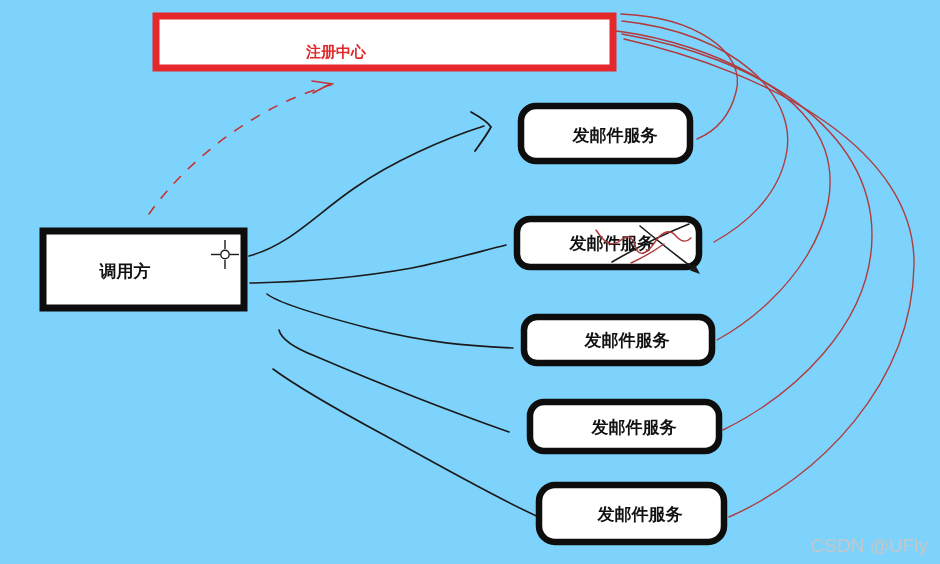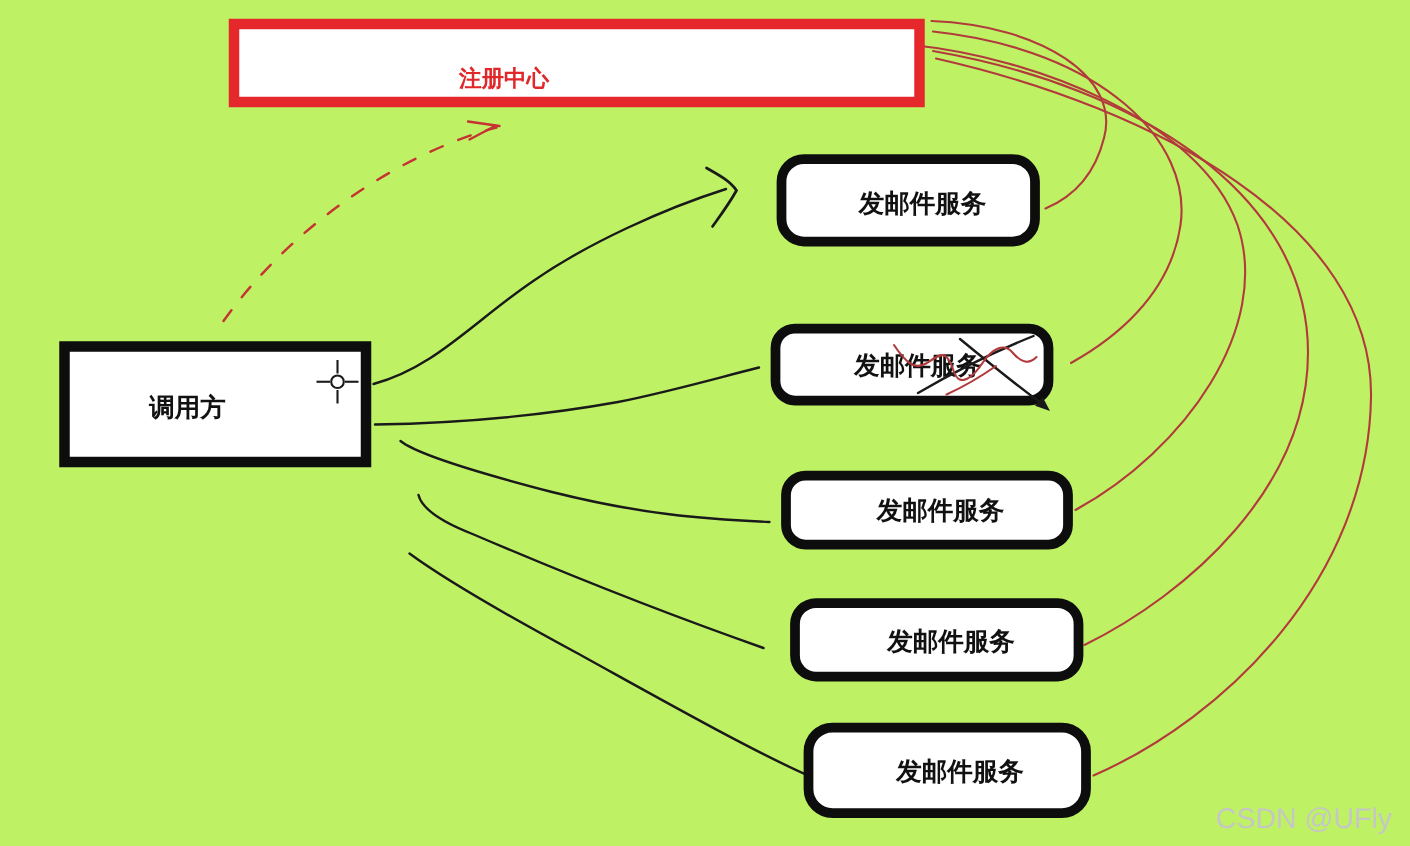--- a/index.html
+++ b/index.html
@@ -1,16 +1,16 @@
 <!DOCTYPE html>
 <html><head>
 <meta charset="utf-8">
 <style>
   html,body{margin:0;padding:0;background:#ffffff;}
-  .stage{position:relative;width:940px;height:564px;background:#bef264;overflow:hidden;
+  .stage{position:relative;width:940px;height:564px;background:#7dd3fc;overflow:hidden;
          font-family:"Liberation Sans","DejaVu Sans",sans-serif;}
   svg{display:block;}
   text{font-family:"Liberation Sans","DejaVu Sans",sans-serif;}
   .node-label{fill:#111111;font-weight:bold;font-size:17px;text-anchor:middle;}
   .registry-label{fill:#e0282a;font-weight:bold;font-size:15px;text-anchor:middle;}
   .watermark{fill:#c6c6c6;font-size:19px;text-anchor:end;font-weight:normal;}
 </style>
 </head>
 <body>
 

